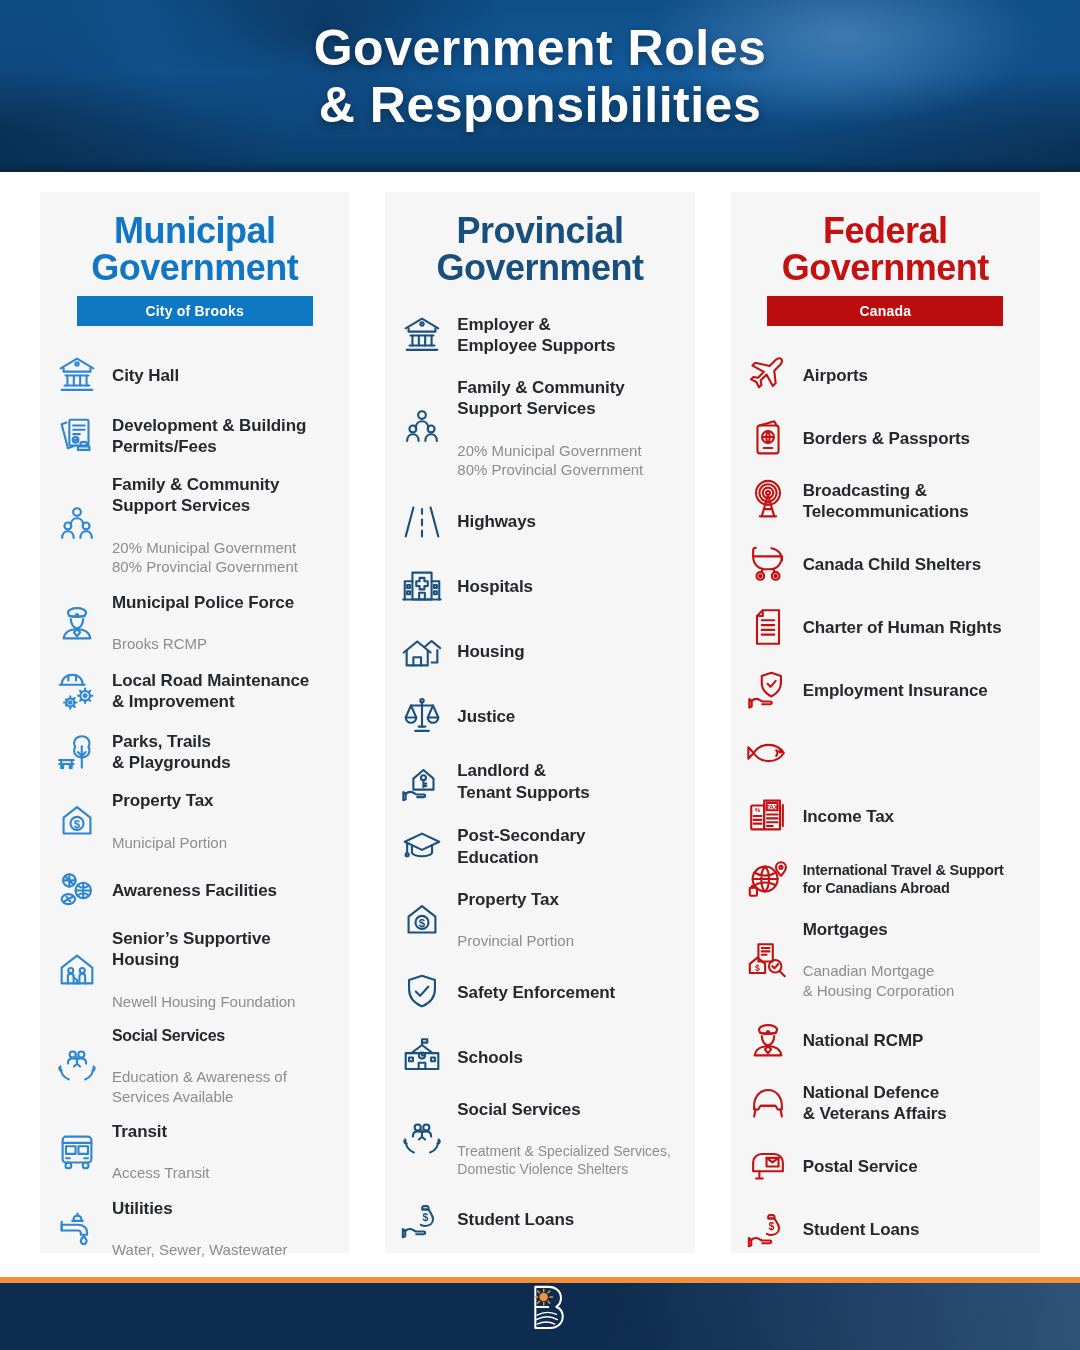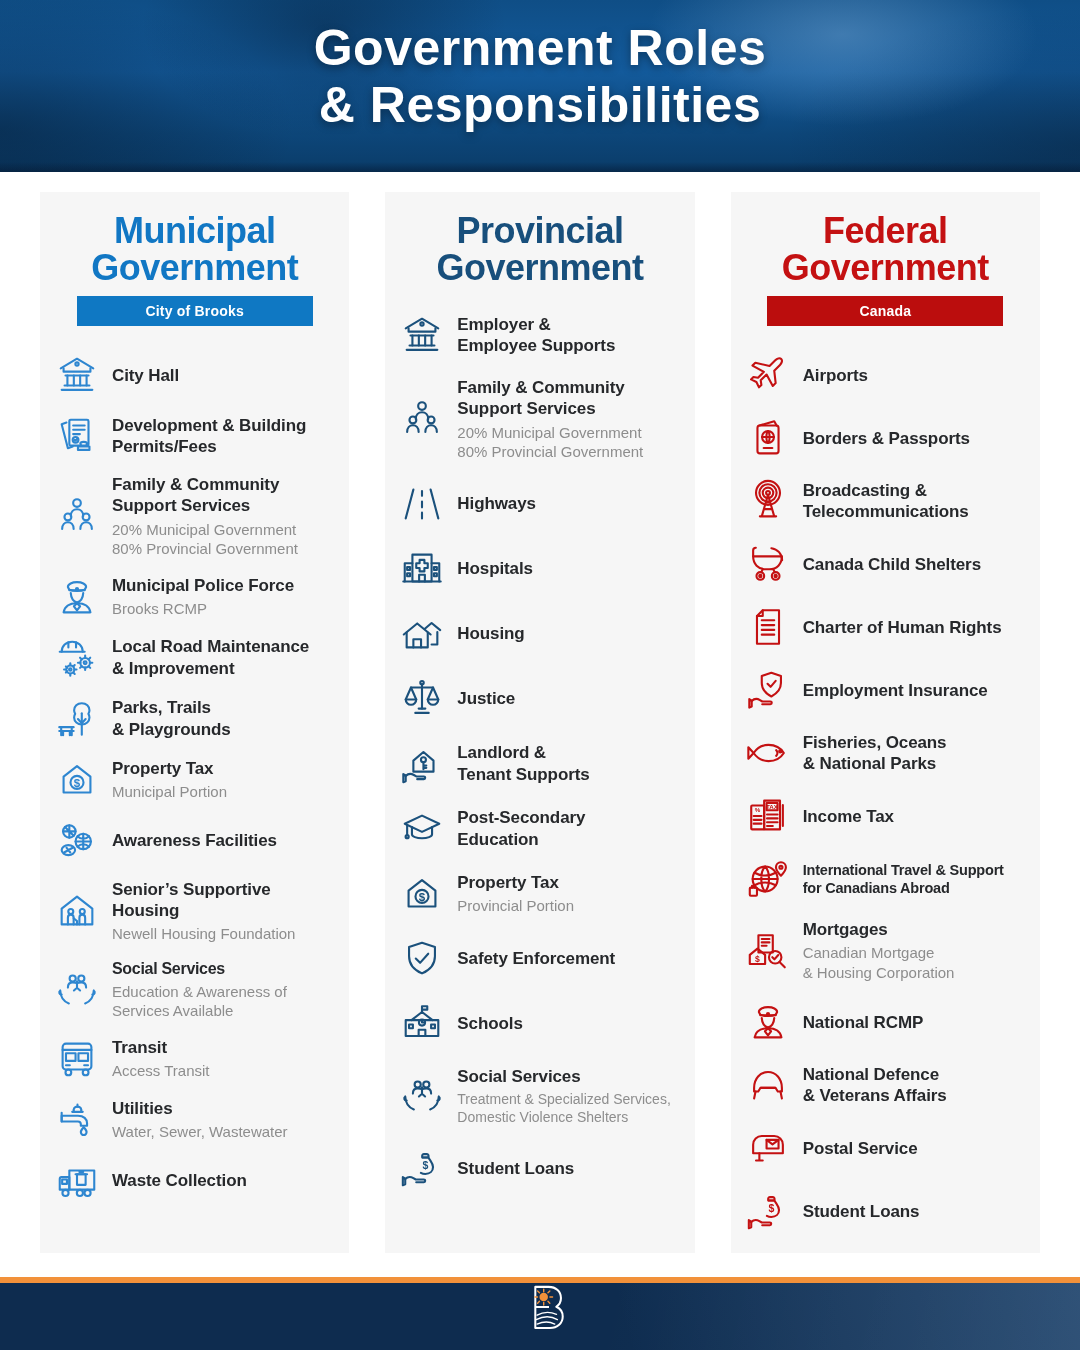--- a/index.html
+++ b/index.html
@@ -47,21 +47,21 @@
   .ic{width:46px;height:46px;flex:0 0 46px;display:flex;align-items:center;justify-content:center;color:var(--icon-color);}
   .ic svg{width:46px;height:46px;display:block;}
   .ic text{fill:currentColor;stroke:none;font-family:"Liberation Sans",sans-serif;font-weight:bold;}
   .txt{min-width:0;}
   .label{
     font-size:17px;font-weight:bold;color:#26282b;line-height:1.25;
     white-space:pre-line;letter-spacing:-.1px;
   }
   .sub{
     font-size:15px;font-weight:normal;color:#8d8d8d;line-height:1.3;
-    white-space:pre-line;margin-top:3px;
+    white-space:pre-line;margin-top:21px;
   }
   
   [data-name="column-municipal"] li:nth-child(10) .label{font-size:16px;letter-spacing:-.3px;}
   [data-name="column-federal"] li:nth-child(9) .label{font-size:14.5px;letter-spacing:-.2px;}
   [data-name="column-provincial"] li:nth-child(12) .sub{font-size:14px;}
   
   .footer{position:absolute;left:0;right:0;bottom:0;}
   .orange-bar{height:6px;background:#f2913a;}
   .navy-bar{
     height:67px;background:#0e2c4f;position:relative;overflow:hidden;
@@ -599,24 +599,20 @@
           </li>
           <li class="item" data-name="list-item">
             <span class="ic" data-name="fish-icon">
               <svg viewBox="0 0 48 48" fill="none" stroke="currentColor" stroke-width="2.2" stroke-linecap="round" stroke-linejoin="round" xmlns="http://www.w3.org/2000/svg">
                 <path d="M9 24c3.8-5.5 9.5-8.5 15.5-8.5 7.3 0 13 3.6 16 8.5-3 4.9-8.7 8.5-16 8.5-6 0-11.7-3-15.5-8.5z"></path>
                 <path d="M9 24l-5.5-6v12z"></path>
                 <path d="M32.5 21c1.8 1.6 1.8 4.4 0 6"></path>
                 <circle cx="36.8" cy="22.3" r="1.2"></circle>
               </svg>
             </span>
-            <div class="txt">
-              <div class="label" data-name="item-label">Fisheries, Oceans
-&amp; National Parks</div>
-            </div>
           </li>
           <li class="item" data-name="list-item">
             <span class="ic" data-name="income-tax-icon">
               <svg viewBox="0 0 48 48" fill="none" stroke="currentColor" stroke-width="2.2" stroke-linecap="round" stroke-linejoin="round" xmlns="http://www.w3.org/2000/svg">
                 <rect x="6.5" y="13" width="13.5" height="25" rx="1"></rect>
                 <text x="13" y="20" text-anchor="middle" font-size="6.5">%</text>
                 <path d="M9 24h2.2M12 24h2.2M15 24h2.2M9 28h2.2M12 28h2.2M15 28h2.2M9 32h2.2M12 32h2.2M15 32h2.2"></path>
                 <rect x="20" y="8" width="16.5" height="30"></rect>
                 <rect x="22.5" y="10.5" width="11.5" height="7.5"></rect>
                 <text x="28.2" y="16.3" text-anchor="middle" font-size="6.5">TAX</text>

